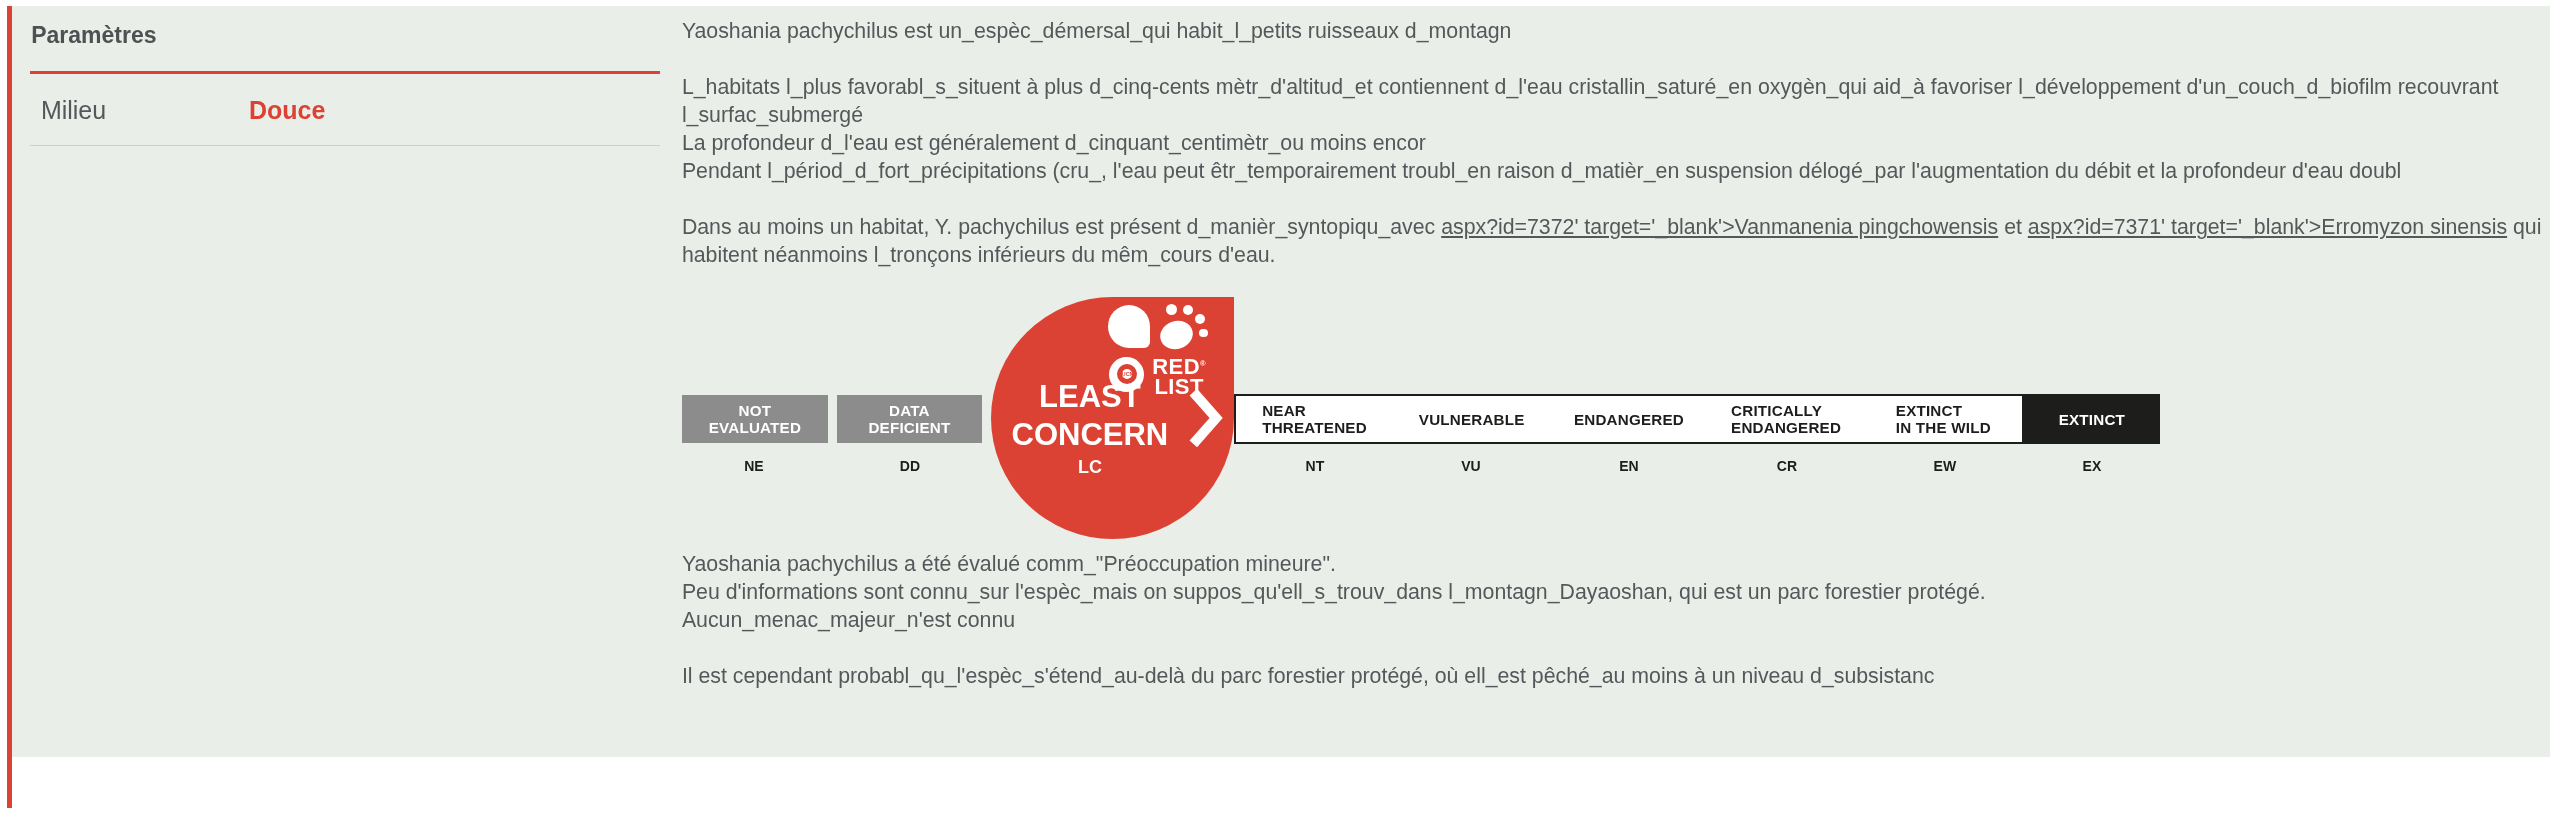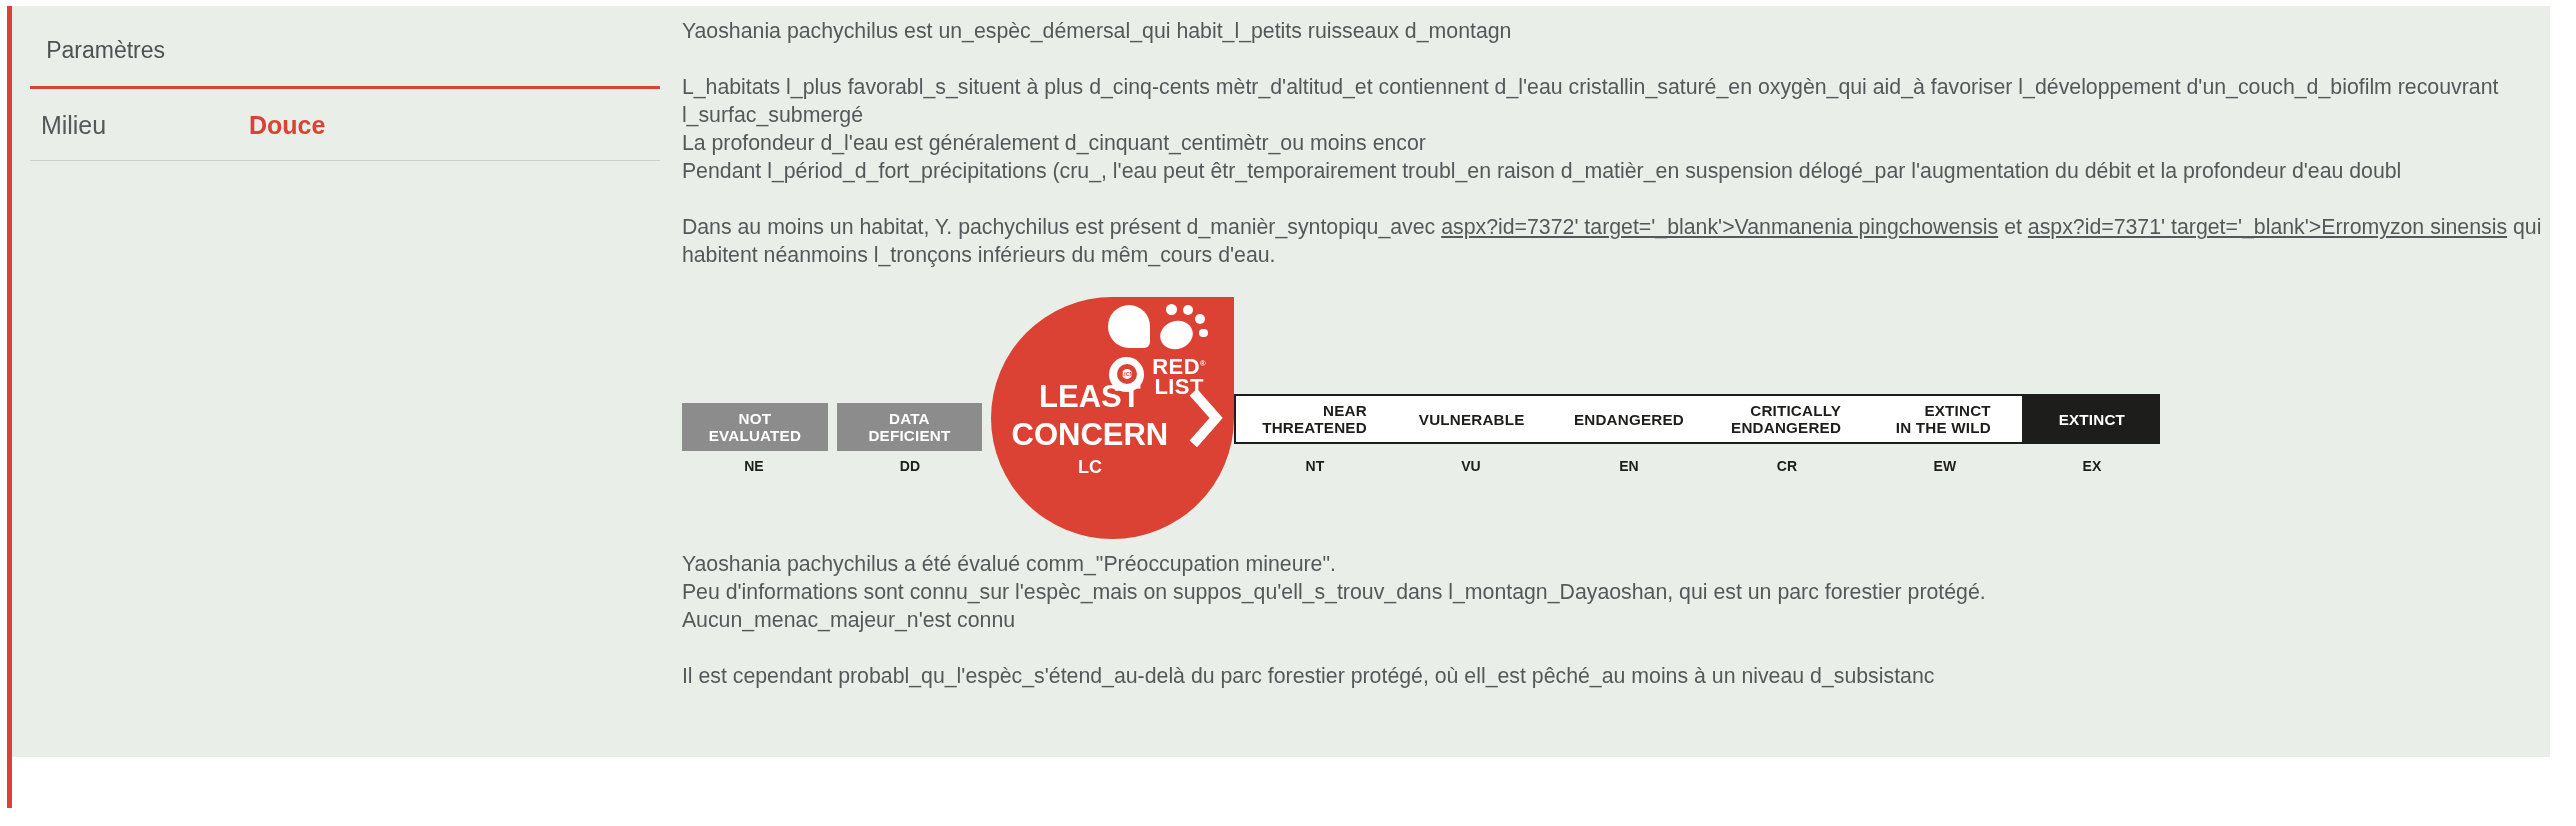--- a/index.html
+++ b/index.html
@@ -52,23 +52,23 @@
     height: 751px;
     background: var(--panel-bg);
   }
   .sidebar {
     width: 670px;
     flex: 0 0 670px;
     padding: 15.2px 10.7px 0 18.3px;
   }
   .sidebar-heading {
     font-size: 23px;
-    font-weight: normal;
+    font-weight: bold;
     color: #4E5052;
-    margin: 16px;
+    margin: 1px;
   }
   .sidebar-rule {
     height: 3.8px;
     background: var(--accent);
     margin-top: 21.3px;
     width: 630px;
   }
   .param-row {
     display: flex;
     width: 630px;
@@ -92,21 +92,21 @@
     cursor: pointer;
   }
   
   .iucn-graphic {
     position: relative;
     height: 242px;
     margin: 0 0 10.7px 0;
   }
   .cat-box {
     position: absolute;
-    top: 106px;
+    top: 98px;
     height: 48px;
     display: flex;
     align-items: center;
     justify-content: center;
     text-align: center;
   }
   .cat-label {
     white-space: pre-line;
     font-weight: bold;
     font-size: 15.2px;
@@ -122,21 +122,21 @@
     width: 790px; height: 50px;
     background: #fff;
     border: 2.3px solid var(--black-box);
     display: flex;
   }
   .strip-cell {
     flex: 1;
     display: flex;
     align-items: center;
     justify-content: center;
-    text-align: right;
+    text-align: left;
     color: var(--black-box);
   }
   .ex-box {
     left: 1342px; top: 97px;
     width: 136px; height: 50px;
     background: var(--black-box);
     color: #fff;
   }
   .lc-circle {
     position: absolute;

